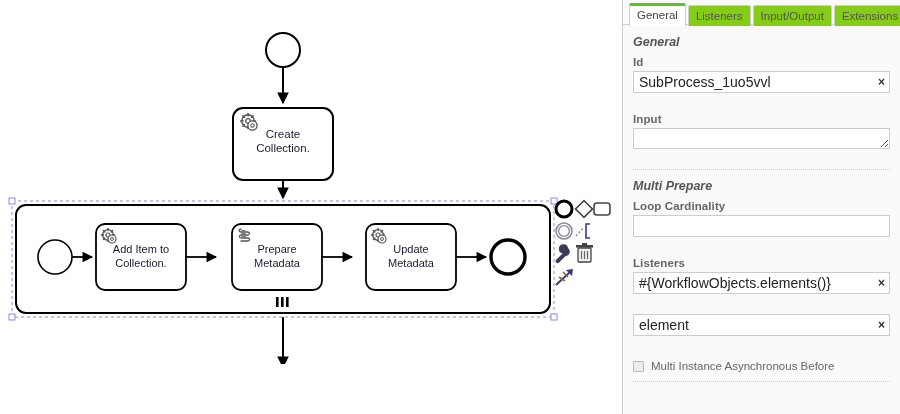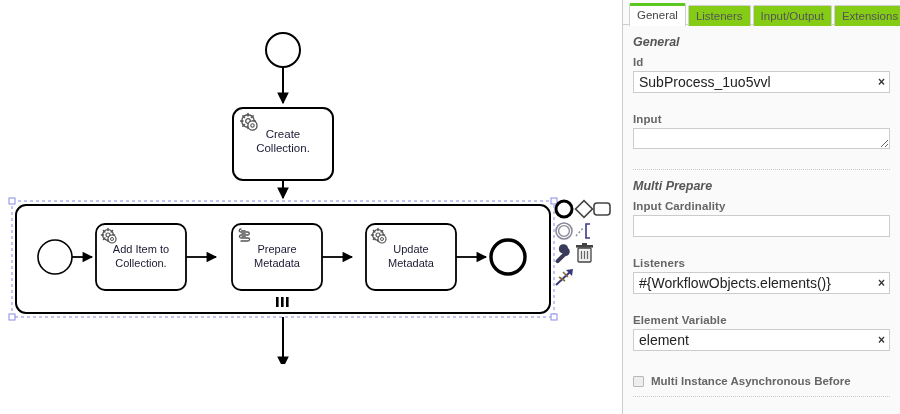--- a/index.html
+++ b/index.html
@@ -145,21 +145,21 @@
     width: 11px; height: 11px;
     border: 1px solid #b8b8b8;
     background: #eeeeee;
     margin-right: 7px;
     box-sizing: border-box;
     flex: 0 0 auto;
     border-radius: 1px;
   }
   .cblabel {
     font-size: 11.5px;
-    font-weight: bold;
+    font-weight: normal;
     color: #666666;
   }
 </style>
 </head>
 <body>
 
 <div id="app">
 
   <div id="canvas">
     <svg width="622" height="414" viewBox="0 0 622 414" xmlns="http://www.w3.org/2000/svg">
@@ -370,36 +370,35 @@
       <div class="field">
         <div class="field-label">Input</div>
         <textarea class="ta" style=""></textarea>
       </div>
 
       <div class="divider"></div>
 
       <div class="group-title">Multi Prepare</div>
 
       <div class="field">
-        <div class="field-label">Input Cardinality</div>
+        <div class="field-label">Loop Cardinality</div>
         <div class="input-wrap">
           <input class="txt" type="text" value="" style="">
         </div>
       </div>
 
       <div class="field">
         <div class="field-label">Listeners</div>
         <div class="input-wrap">
           <input class="txt" type="text" value="#{WorkflowObjects.elements()}" style="">
           <span class="clear-x">×</span>
         </div>
       </div>
 
       <div class="field">
-        <div class="field-label">Element Variable</div>
         <div class="input-wrap">
           <input class="txt" type="text" value="element" style="">
           <span class="clear-x">×</span>
         </div>
       </div>
 
 
       <div style="height:4px"></div>
 
       <div class="cbrow">

